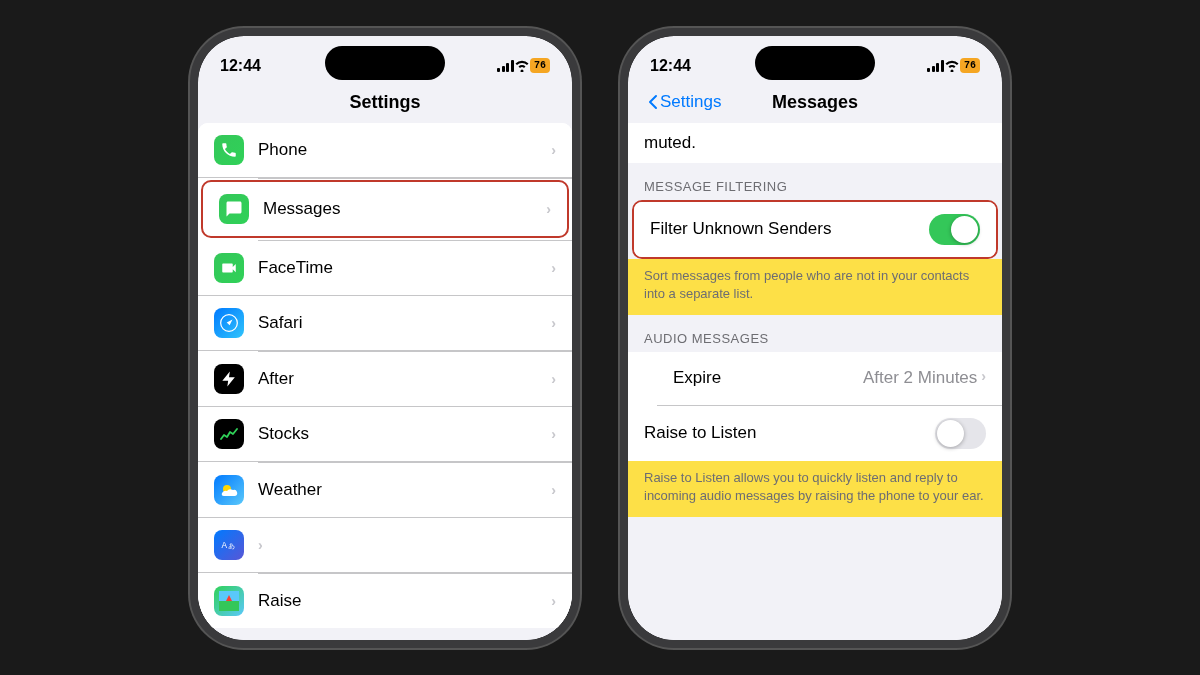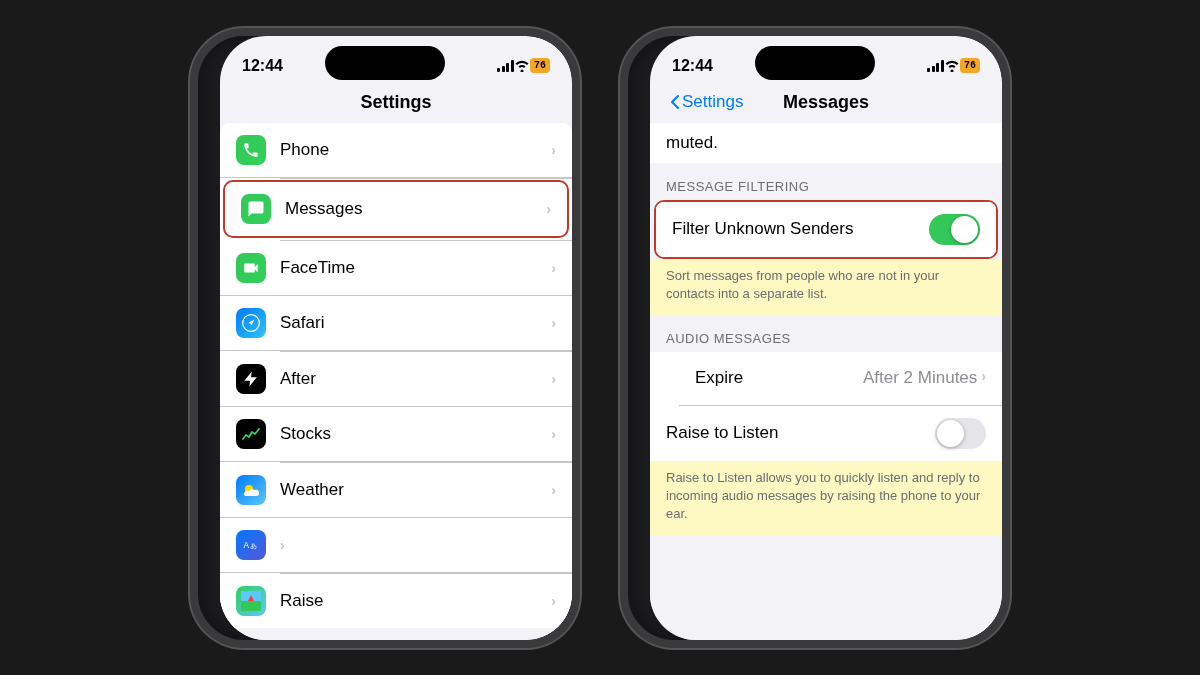--- a/index.html
+++ b/index.html
@@ -17,21 +17,20 @@
 
     .phone {
       width: 390px;
       height: 620px;
       background: #1c1c1e;
       border-radius: 54px;
       position: relative;
       border: 8px solid #3a3a3c;
       box-shadow: 0 0 0 2px #555, inset 0 0 20px rgba(0,0,0,0.5);
       overflow: hidden;
-      padding-left: 22px;
     }
 
     .phone-screen {
       width: 100%;
       height: 100%;
       background: #f2f2f7;
       border-radius: 46px;
       overflow: hidden;
       display: flex;
       flex-direction: column;
@@ -243,21 +242,21 @@
     }
 
     .toggle-on .toggle-thumb { right: 2px; }
     .toggle-off .toggle-thumb { left: 2px; }
 
     .description-text {
       font-size: 13px;
       color: #6d6d72;
       padding: 8px 16px 12px;
       line-height: 1.4;
-      background: #fef9c3;
+      background: #fde047;
     }
 
     .nav-value {
       font-size: 17px;
       color: #8e8e93;
       display: flex;
       align-items: flex-start;
       gap: 4px;
     }
   </style>

